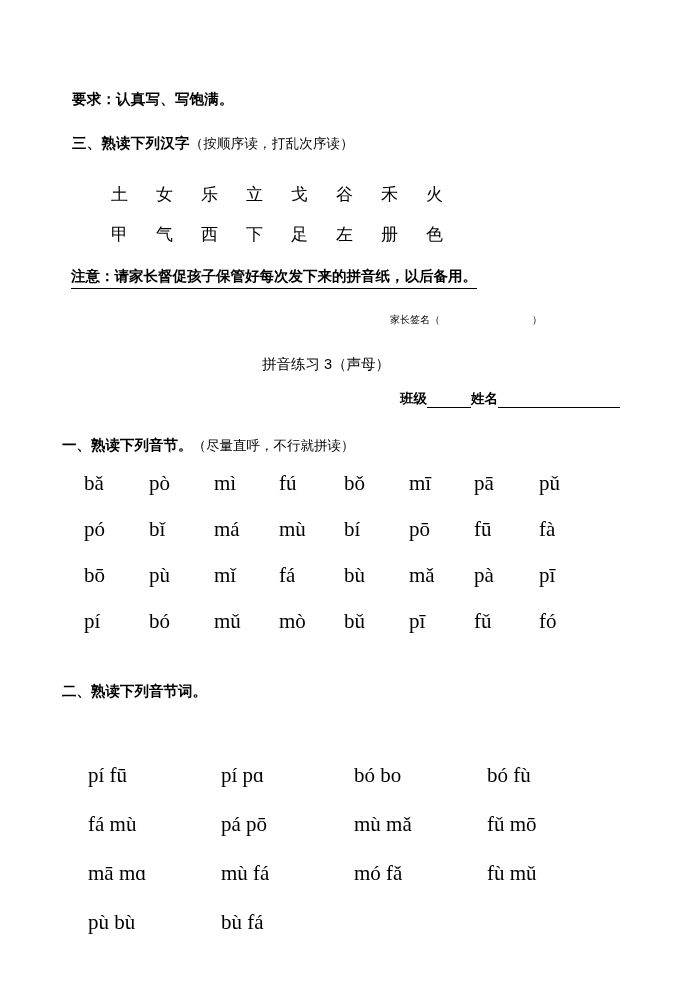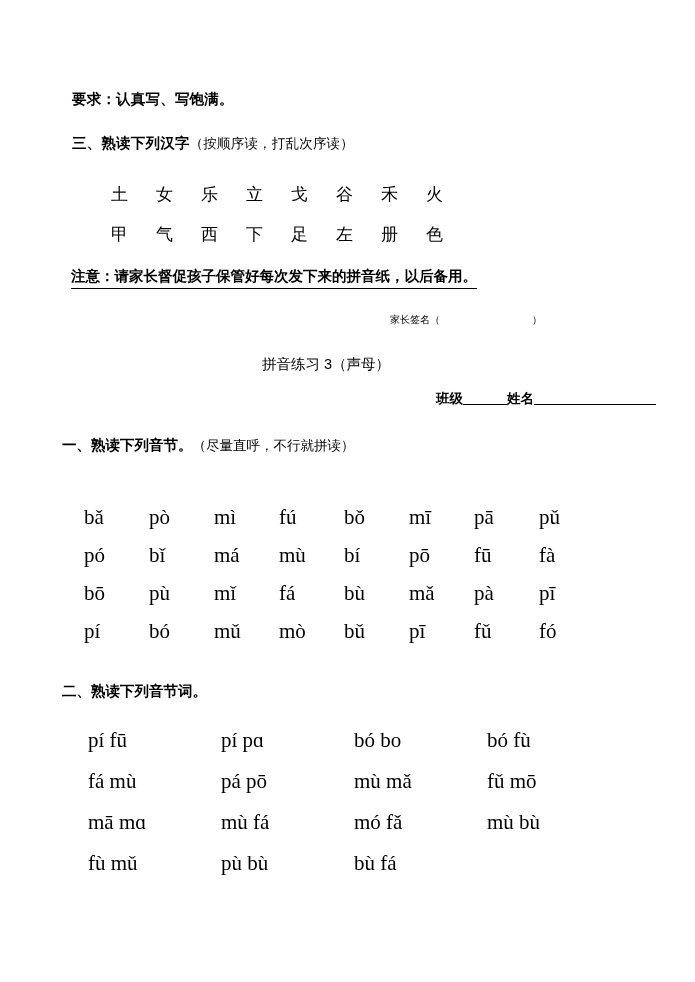--- a/index.html
+++ b/index.html
@@ -110,22 +110,21 @@
   
   #name-row {
     position: absolute;
     left: 400px;
     top: 390px;
     font-family: "Liberation Sans", sans-serif;
     font-size: 13.5px;
     font-weight: bold;
     white-space: nowrap;
     display: flex;
-    align-items: flex-start;
-    margin-left: 36px;
+    align-items: flex-end;
   }
   #name-row .blank-short {
     display: inline-block;
     width: 44px;
     border-bottom: 1.3px solid #000;
     height: 14px;
   }
   #name-row .blank-long {
     display: inline-block;
     width: 122px;
@@ -141,25 +140,25 @@
     font-size: 14.5px;
     white-space: nowrap;
   }
   #sec1-heading .lead { font-weight: bold; }
   #sec1-heading .note { font-weight: normal; font-size: 13.5px; }
 
   
   #pinyin-grid {
     position: absolute;
     left: 84px;
-    top: 498px;
+    top: 464px;
     width: 520px;
     display: grid;
     grid-template-columns: repeat(8, 65px);
-    row-gap: 0px;
+    row-gap: 8px;
   }
   #pinyin-grid .cell {
     font-family: "Liberation Serif", serif;
     font-size: 21px;
     line-height: 38px;
     text-align: left;
     white-space: nowrap;
   }
 
   
@@ -169,25 +168,25 @@
     top: 682px;
     font-size: 14.5px;
     font-weight: bold;
     white-space: nowrap;
   }
 
   
   #word-grid {
     position: absolute;
     left: 88px;
-    top: 720px;
+    top: 755px;
     width: 530px;
     display: grid;
     grid-template-columns: repeat(4, 133px);
-    row-gap: 0px;
+    row-gap: 8px;
   }
   #word-grid .cell {
     font-family: "Liberation Serif", serif;
     font-size: 21px;
     line-height: 41px;
     text-align: left;
     white-space: nowrap;
   }
 </style>
 </head>
@@ -283,19 +282,18 @@
     <span class="cell">pí pɑ</span>
     <span class="cell">bó bo</span>
     <span class="cell">bó fù</span>
     <span class="cell">fá mù</span>
     <span class="cell">pá pō</span>
     <span class="cell">mù mǎ</span>
     <span class="cell">fǔ mō</span>
     <span class="cell">mā mɑ</span>
     <span class="cell">mù fá</span>
     <span class="cell">mó fǎ</span>
-    <span class="cell">mù bù</span>
     <span class="cell">fù mǔ</span>
     <span class="cell">pù bù</span>
     <span class="cell">bù fá</span>
   </div>
 
 </div>
 
 </body></html>

